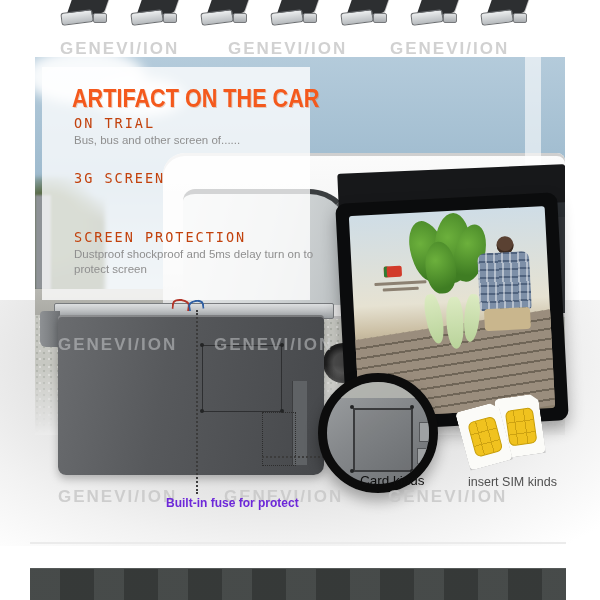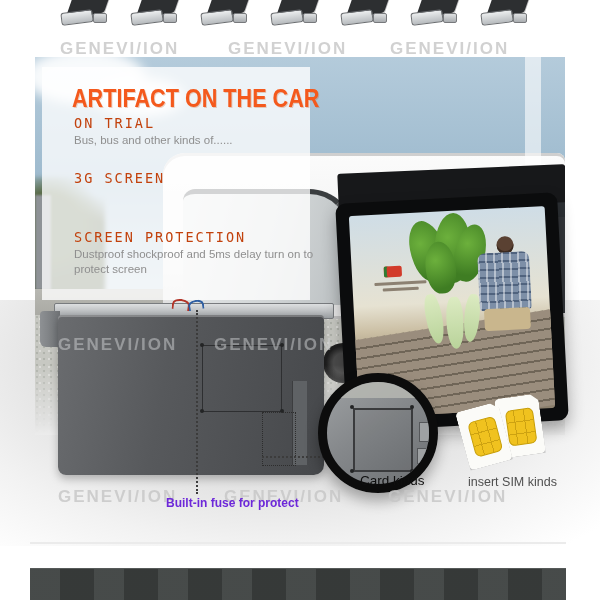--- a/index.html
+++ b/index.html
@@ -217,21 +217,21 @@
     <div class="bus-bumper"></div>
     <div class="bus-wheel"></div>
     <div class="white-stripe"></div>
     <div class="canopy"></div>
     <div class="photo-fade"></div>
   </div>
 
   <div class="abs panel">
     <div class="panel-title">ARTIFACT ON THE CAR</div>
     <div class="feat-head h1">ON TRIAL</div>
-    <div class="feat-body b1">Bus, bus and other kinds of......</div>
+    <div class="feat-body b1">Bus, bus and other screen of......</div>
     <div class="feat-head h2">3G SCREEN</div>
     <div class="feat-head h3">SCREEN PROTECTION</div>
     <div class="feat-body b3">Dustproof shockproof and 5ms delay turn on to protect screen</div>
   </div>
 
   <div class="abs device-back">
     <div class="hinge"></div>
     <div class="wire-r"></div>
     <div class="wire-b"></div>
     <div class="bracket"></div>

